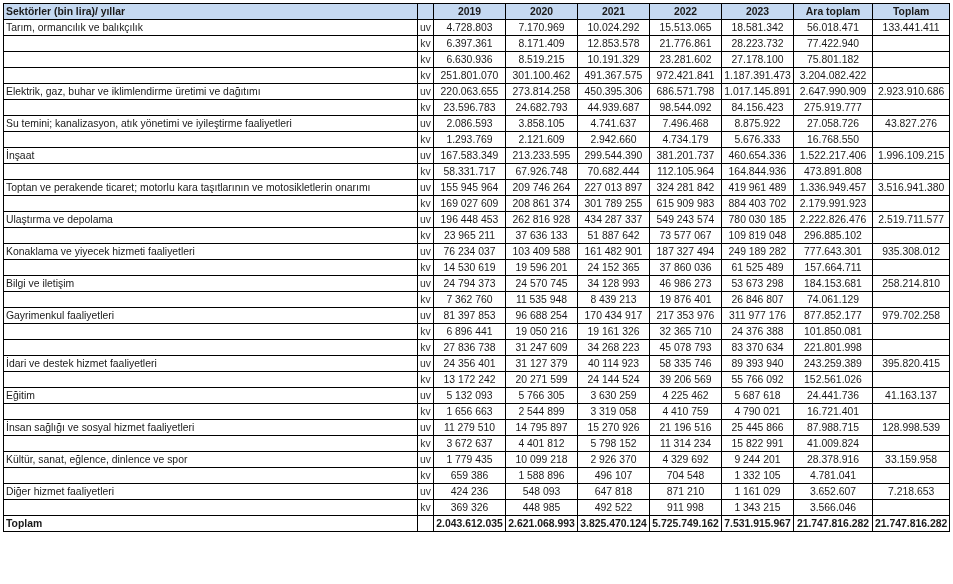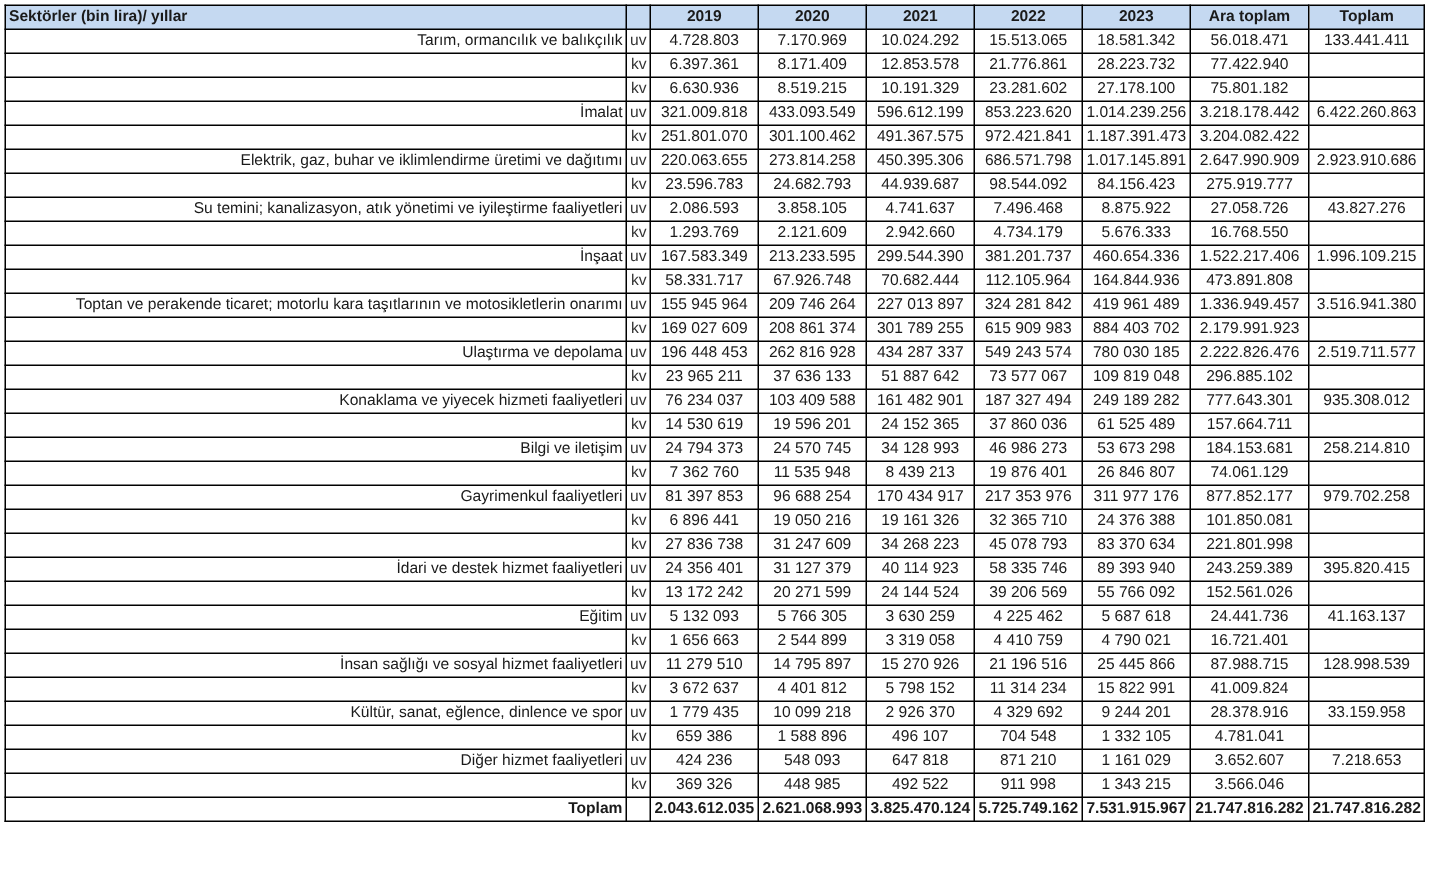--- a/index.html
+++ b/index.html
@@ -20,22 +20,22 @@
     white-space: nowrap;
     overflow: hidden;
   }
   table.grid th {
     background: #c5d9f1;
     font-weight: bold;
     text-align: center;
     color: #1a1a1a;
   }
   table.grid th.lbl { text-align: left; }
-  td.lbl { text-align: right; }
-  td.unit { text-align: right; color: #333; padding-left: 1px; }
+  td.lbl { text-align: left; }
+  td.unit { text-align: center; color: #333; padding-left: 1px; }
   td.num { text-align: center; }
   tr.total td { font-weight: bold; }
   col.c-lbl { width: 414px; }
   col.c-unit { width: 16px; }
   col.c-y { width: 72px; }
   col.c-ara { width: 79px; }
   col.c-top { width: 77px; }
 </style>
 </head>
 <body>
@@ -94,31 +94,20 @@
           <td class="unit">kv</td>
           <td class="num">6.630.936</td>
           <td class="num">8.519.215</td>
           <td class="num">10.191.329</td>
           <td class="num">23.281.602</td>
           <td class="num">27.178.100</td>
           <td class="num">75.801.182</td>
           <td class="num"></td>
         </tr>
         <tr>
-          <td class="lbl">İmalat</td>
-          <td class="unit">uv</td>
-          <td class="num">321.009.818</td>
-          <td class="num">433.093.549</td>
-          <td class="num">596.612.199</td>
-          <td class="num">853.223.620</td>
-          <td class="num">1.014.239.256</td>
-          <td class="num">3.218.178.442</td>
-          <td class="num">6.422.260.863</td>
-        </tr>
-        <tr>
           <td class="lbl"></td>
           <td class="unit">kv</td>
           <td class="num">251.801.070</td>
           <td class="num">301.100.462</td>
           <td class="num">491.367.575</td>
           <td class="num">972.421.841</td>
           <td class="num">1.187.391.473</td>
           <td class="num">3.204.082.422</td>
           <td class="num"></td>
         </tr>

